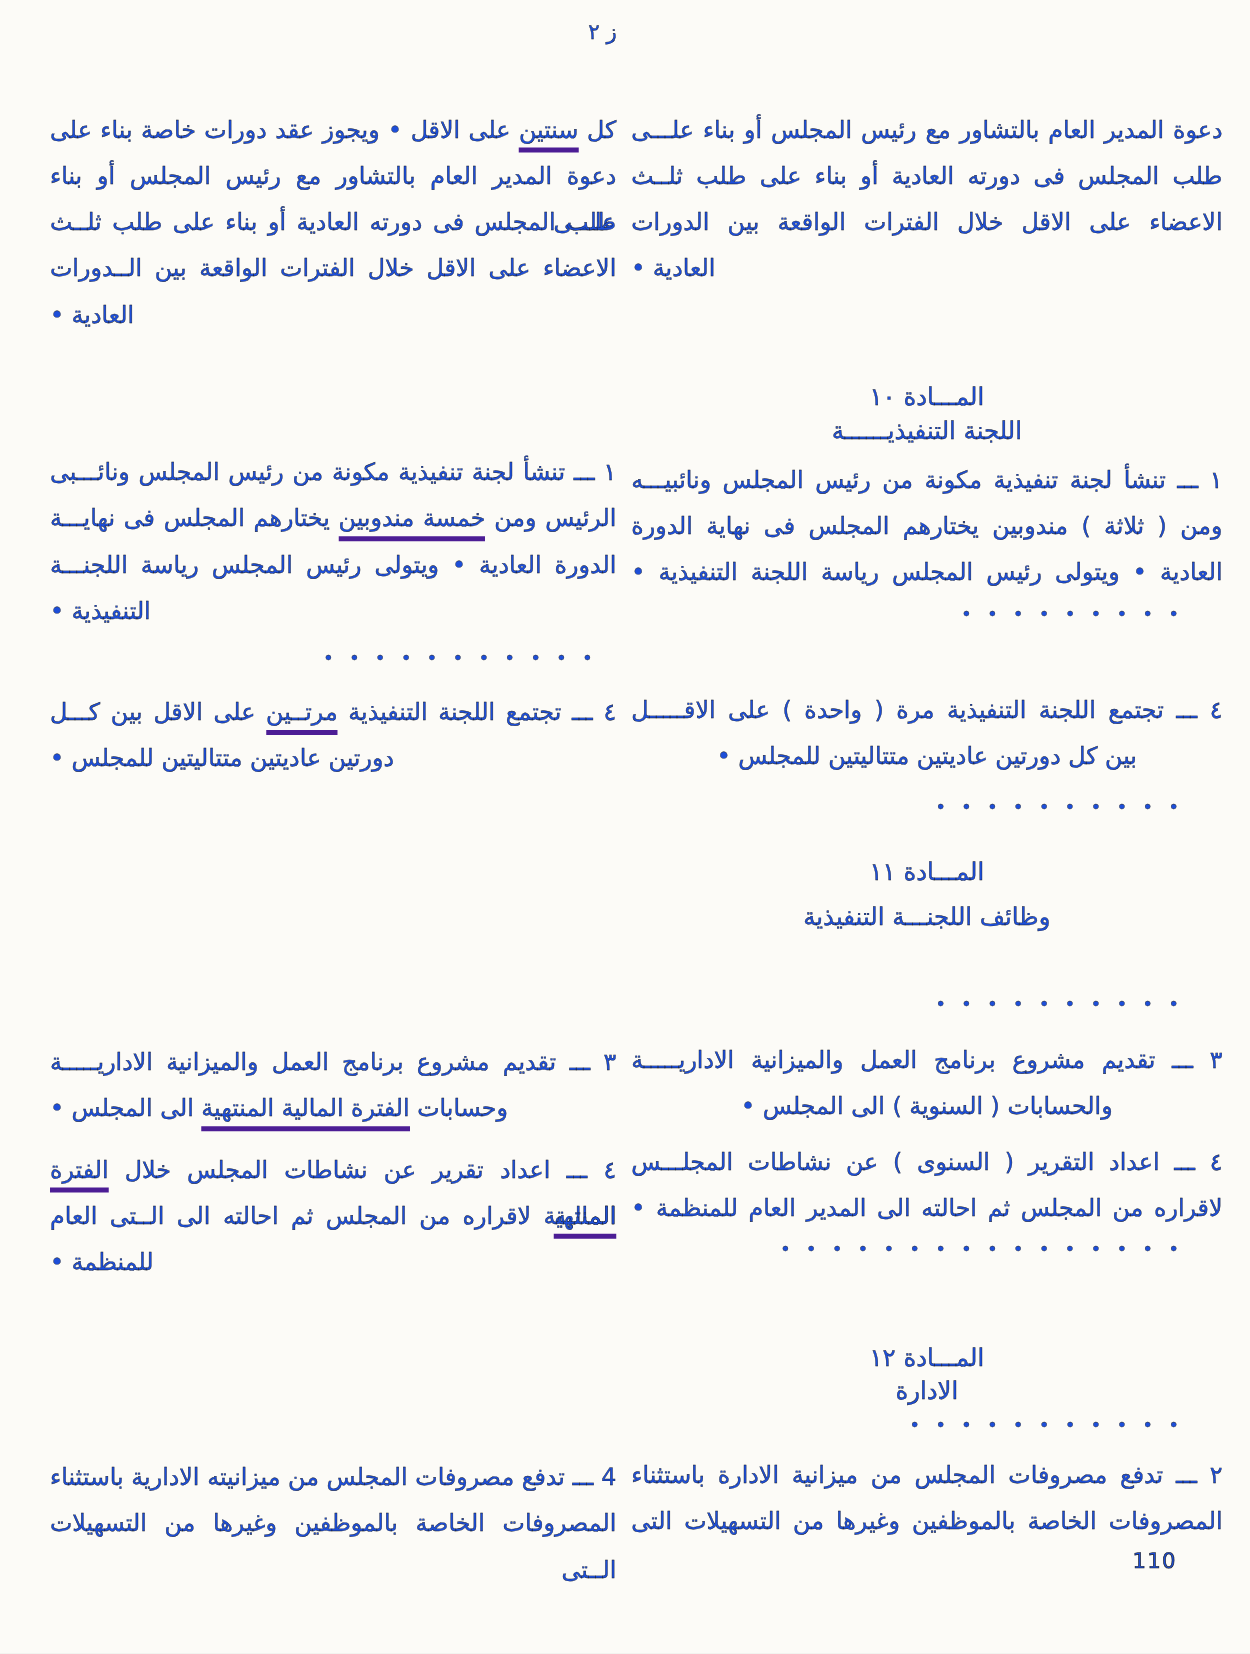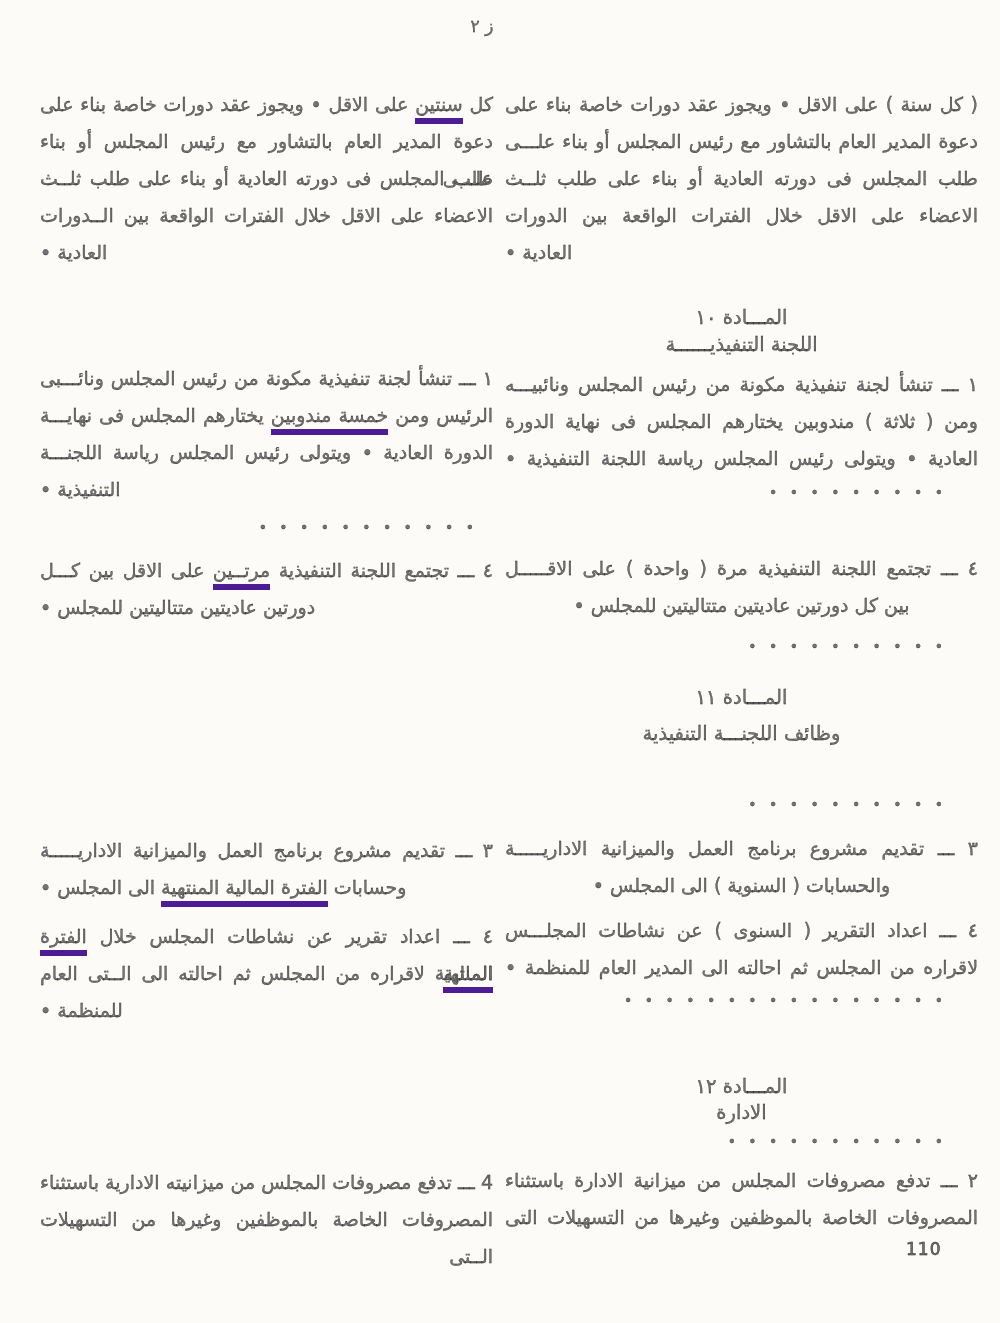--- a/index.html
+++ b/index.html
@@ -1,21 +1,21 @@
 <!DOCTYPE html>
 <html lang="ar"><head>
 <meta charset="utf-8">
 <style>
   html,body{margin:0;padding:0;background:#e8e8e4;}
   .page{
     position:relative;
     width:1000px;height:1323px;
     margin:0 auto;
     background:#fcfbf7;
-    color:#737373;
+    color:#1d4ed8;
     font-family:"DejaVu Sans", sans-serif;
     -webkit-text-stroke:0.3px #1b1b1b;
     overflow:hidden;
   }
   .corner-mark{
     position:absolute;top:16px;left:450px;width:64px;
     direction:rtl;text-align:center;
     font-size:17px;
   }
   .col{position:absolute;top:0;height:1323px;direction:rtl;}
@@ -28,35 +28,34 @@
   .hd{text-align:center;font-size:19.5px;height:36px;line-height:36px;}
   .dots{
     text-align:right;
     font-size:14px;
     word-spacing:6px;
     letter-spacing:1px;
     height:20px;line-height:20px;
   }
   .col-right .dots{padding-right:34px;}
   .col-left  .dots{padding-right:18px;}
-  .u{border-bottom:6px solid #4c1d95;padding-bottom:3px;}
+  .u{border-bottom:4px solid #4c1d95;padding-bottom:3px;}
   .page-number{
     position:absolute;top:1239px;left:906px;
     font-size:17px;letter-spacing:1px;
     -webkit-text-stroke:0.5px #1b1b1b;
   }
 </style>
 </head>
 <body>
 
 <div class="page">
   <div class="corner-mark">ز ٢</div>
   <div class="col col-right" style="left: 505px; width: 473px;">
       <div class="blk para" style="top: 86px;">
-        <div class="ln ln-j"><span>( كل سنة ) على الاقل • ويجوز عقد دورات خاصة بناء على</span></div>
         <div class="ln ln-j"><span>دعوة المدير العام بالتشاور مع رئيس المجلس أو بناء علـــى</span></div>
         <div class="ln ln-j"><span>طلب المجلس فى دورته العادية أو بناء على طلب ثلــث</span></div>
         <div class="ln ln-j"><span>الاعضاء على الاقل خلال الفترات الواقعة بين الدورات</span></div>
         <div class="ln ln-l"><span>العادية •</span></div>
       </div>
       <div class="blk hd" style="top: 290px; margin-top: 10px;">المـــادة ١٠</div>
       <div class="blk hd" style="top: 327px;">اللجنة التنفيذيــــــة</div>
       <div class="blk para" style="top: 366px;">
         <div class="ln ln-j"><span>١ ـــ تنشأ لجنة تنفيذية مكونة من رئيس المجلس ونائبيـــه</span></div>
         <div class="ln ln-j"><span>ومن ( ثلاثة ) مندوبين يختارهم المجلس فى نهاية الدورة</span></div>

